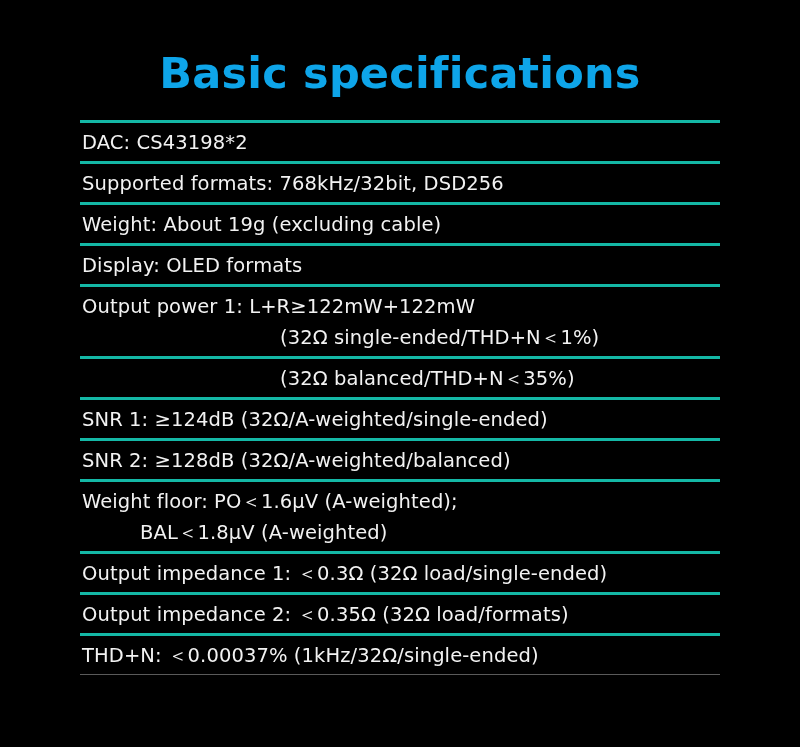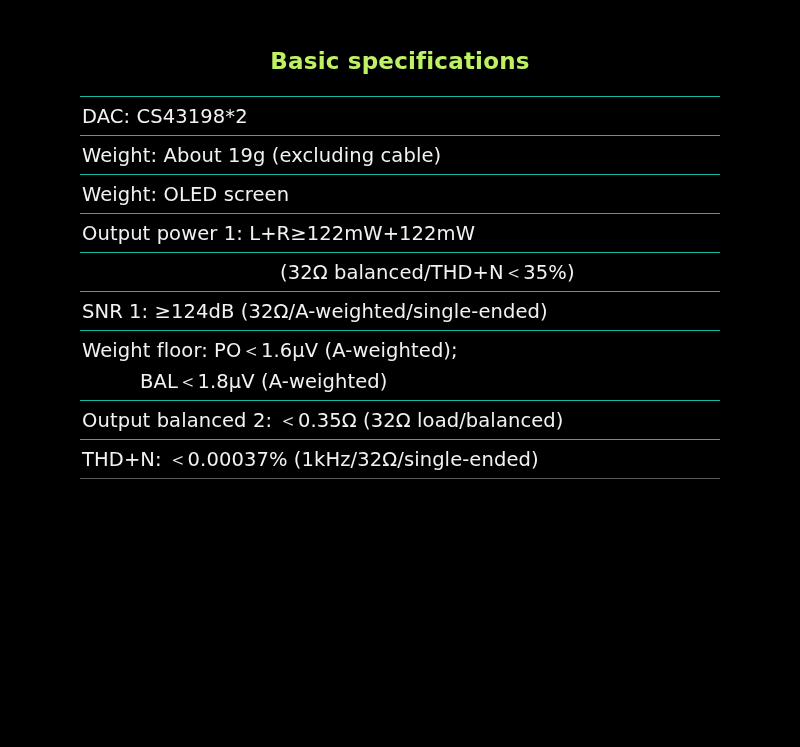--- a/index.html
+++ b/index.html
@@ -17,34 +17,34 @@
   }
   .sheet {
     position: relative;
     width: 800px;
     height: 747px;
     background: #000000;
     box-sizing: border-box;
   }
   .title {
     text-align: center;
-    font-size: 23px;
+    font-size: 43px;
     font-weight: bold;
     letter-spacing: 0.2px;
     padding-top: 48px;
     padding-bottom: 22px;
-    color: #bef264;
+    color: #0ea5e9;
     font-family: "DejaVu Sans", sans-serif;
   }
   .spec-table {
     margin: 0 auto;
     width: 640px;
   }
   .spec-row {
-    border-top: 1px solid #14b8a6;
+    border-top: 3px solid #14b8a6;
     padding: 4px 0 3px 0;
     min-height: 26px;
     box-sizing: border-box;
   }
   .spec-row:last-child {
     border-bottom: 1px solid #5a5a5a;
   }
   .spec-line {
     font-size: 19.5px;
     line-height: 31px;
@@ -66,38 +66,48 @@
 </head>
 <body>
 
 <div class="sheet">
   <div class="title">Basic specifications</div>
   <div class="spec-table">
       <div class="spec-row">
         <div class="spec-line pad-left">DAC: CS43198*2</div>
       </div>
       <div class="spec-row">
+        <div class="spec-line pad-left">Supported formats: 768kHz/32bit, DSD256</div>
+      </div>
+      <div class="spec-row">
         <div class="spec-line pad-left">Weight: About 19g (excluding cable)</div>
       </div>
       <div class="spec-row">
-        <div class="spec-line pad-left">Weight: OLED screen</div>
+        <div class="spec-line pad-left">Display: OLED formats</div>
       </div>
       <div class="spec-row">
         <div class="spec-line pad-left">Output power 1: L+R≥122mW+122mW</div>
+        <div class="spec-line indent-1">(32Ω single-ended/THD+N＜1%)</div>
       </div>
       <div class="spec-row">
         <div class="spec-line indent-1">(32Ω balanced/THD+N＜35%)</div>
       </div>
       <div class="spec-row">
         <div class="spec-line pad-left">SNR 1: ≥124dB (32Ω/A-weighted/single-ended)</div>
       </div>
       <div class="spec-row">
+        <div class="spec-line pad-left">SNR 2: ≥128dB (32Ω/A-weighted/balanced)</div>
+      </div>
+      <div class="spec-row">
         <div class="spec-line pad-left">Weight floor: PO＜1.6μV (A-weighted);</div>
         <div class="spec-line indent-2">BAL＜1.8μV (A-weighted)</div>
       </div>
       <div class="spec-row">
-        <div class="spec-line pad-left">Output balanced 2: ＜0.35Ω (32Ω load/balanced)</div>
+        <div class="spec-line pad-left">Output impedance 1: ＜0.3Ω (32Ω load/single-ended)</div>
+      </div>
+      <div class="spec-row">
+        <div class="spec-line pad-left">Output impedance 2: ＜0.35Ω (32Ω load/formats)</div>
       </div>
       <div class="spec-row">
         <div class="spec-line pad-left">THD+N: ＜0.00037% (1kHz/32Ω/single-ended)</div>
       </div>
     </div>
 </div>
 
 </body></html>

